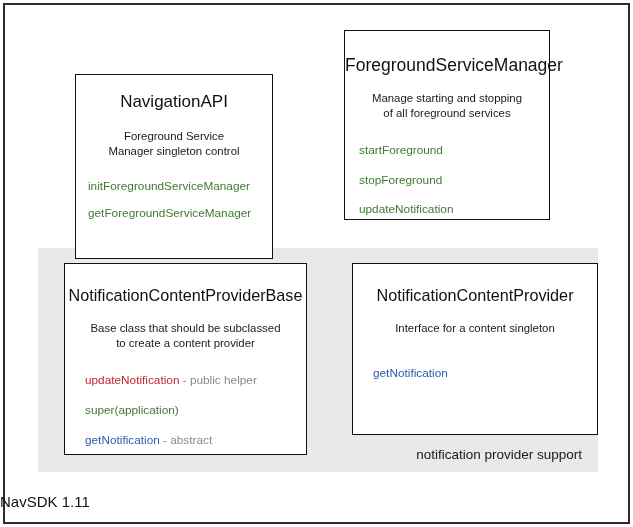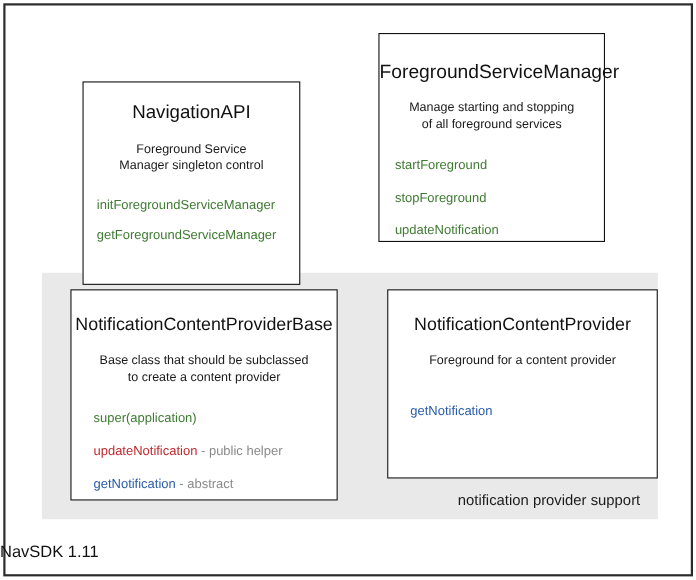--- a/index.html
+++ b/index.html
@@ -166,35 +166,35 @@
   </div>
 
   <div class="card" id="card-notification-content-provider-base">
     <div class="card-title">NotificationContentProviderBase</div>
     <div class="card-desc">
       <div>Base class that should be subclassed</div>
       <div>to create a content provider</div>
     </div>
     <div class="methods">
       <div class="method">
+        <span class="m-red">updateNotification</span><span class="m-note"> - public helper</span>
+      </div>
+      <div class="method">
         <span class="m-green">super(application)</span><span class="m-note"></span>
-      </div>
-      <div class="method">
-        <span class="m-red">updateNotification</span><span class="m-note"> - public helper</span>
       </div>
       <div class="method">
         <span class="m-blue">getNotification</span><span class="m-note"> - abstract</span>
       </div>
     </div>
   </div>
 
   <div class="card" id="card-notification-content-provider">
     <div class="card-title">NotificationContentProvider</div>
     <div class="card-desc">
-      <div>Foreground for a content provider</div>
+      <div>Interface for a content singleton</div>
     </div>
     <div class="methods">
       <div class="method">
         <span class="m-blue">getNotification</span><span class="m-note"></span>
       </div>
     </div>
   </div>
 
   <div class="footer-label">NavSDK 1.11</div>
 

